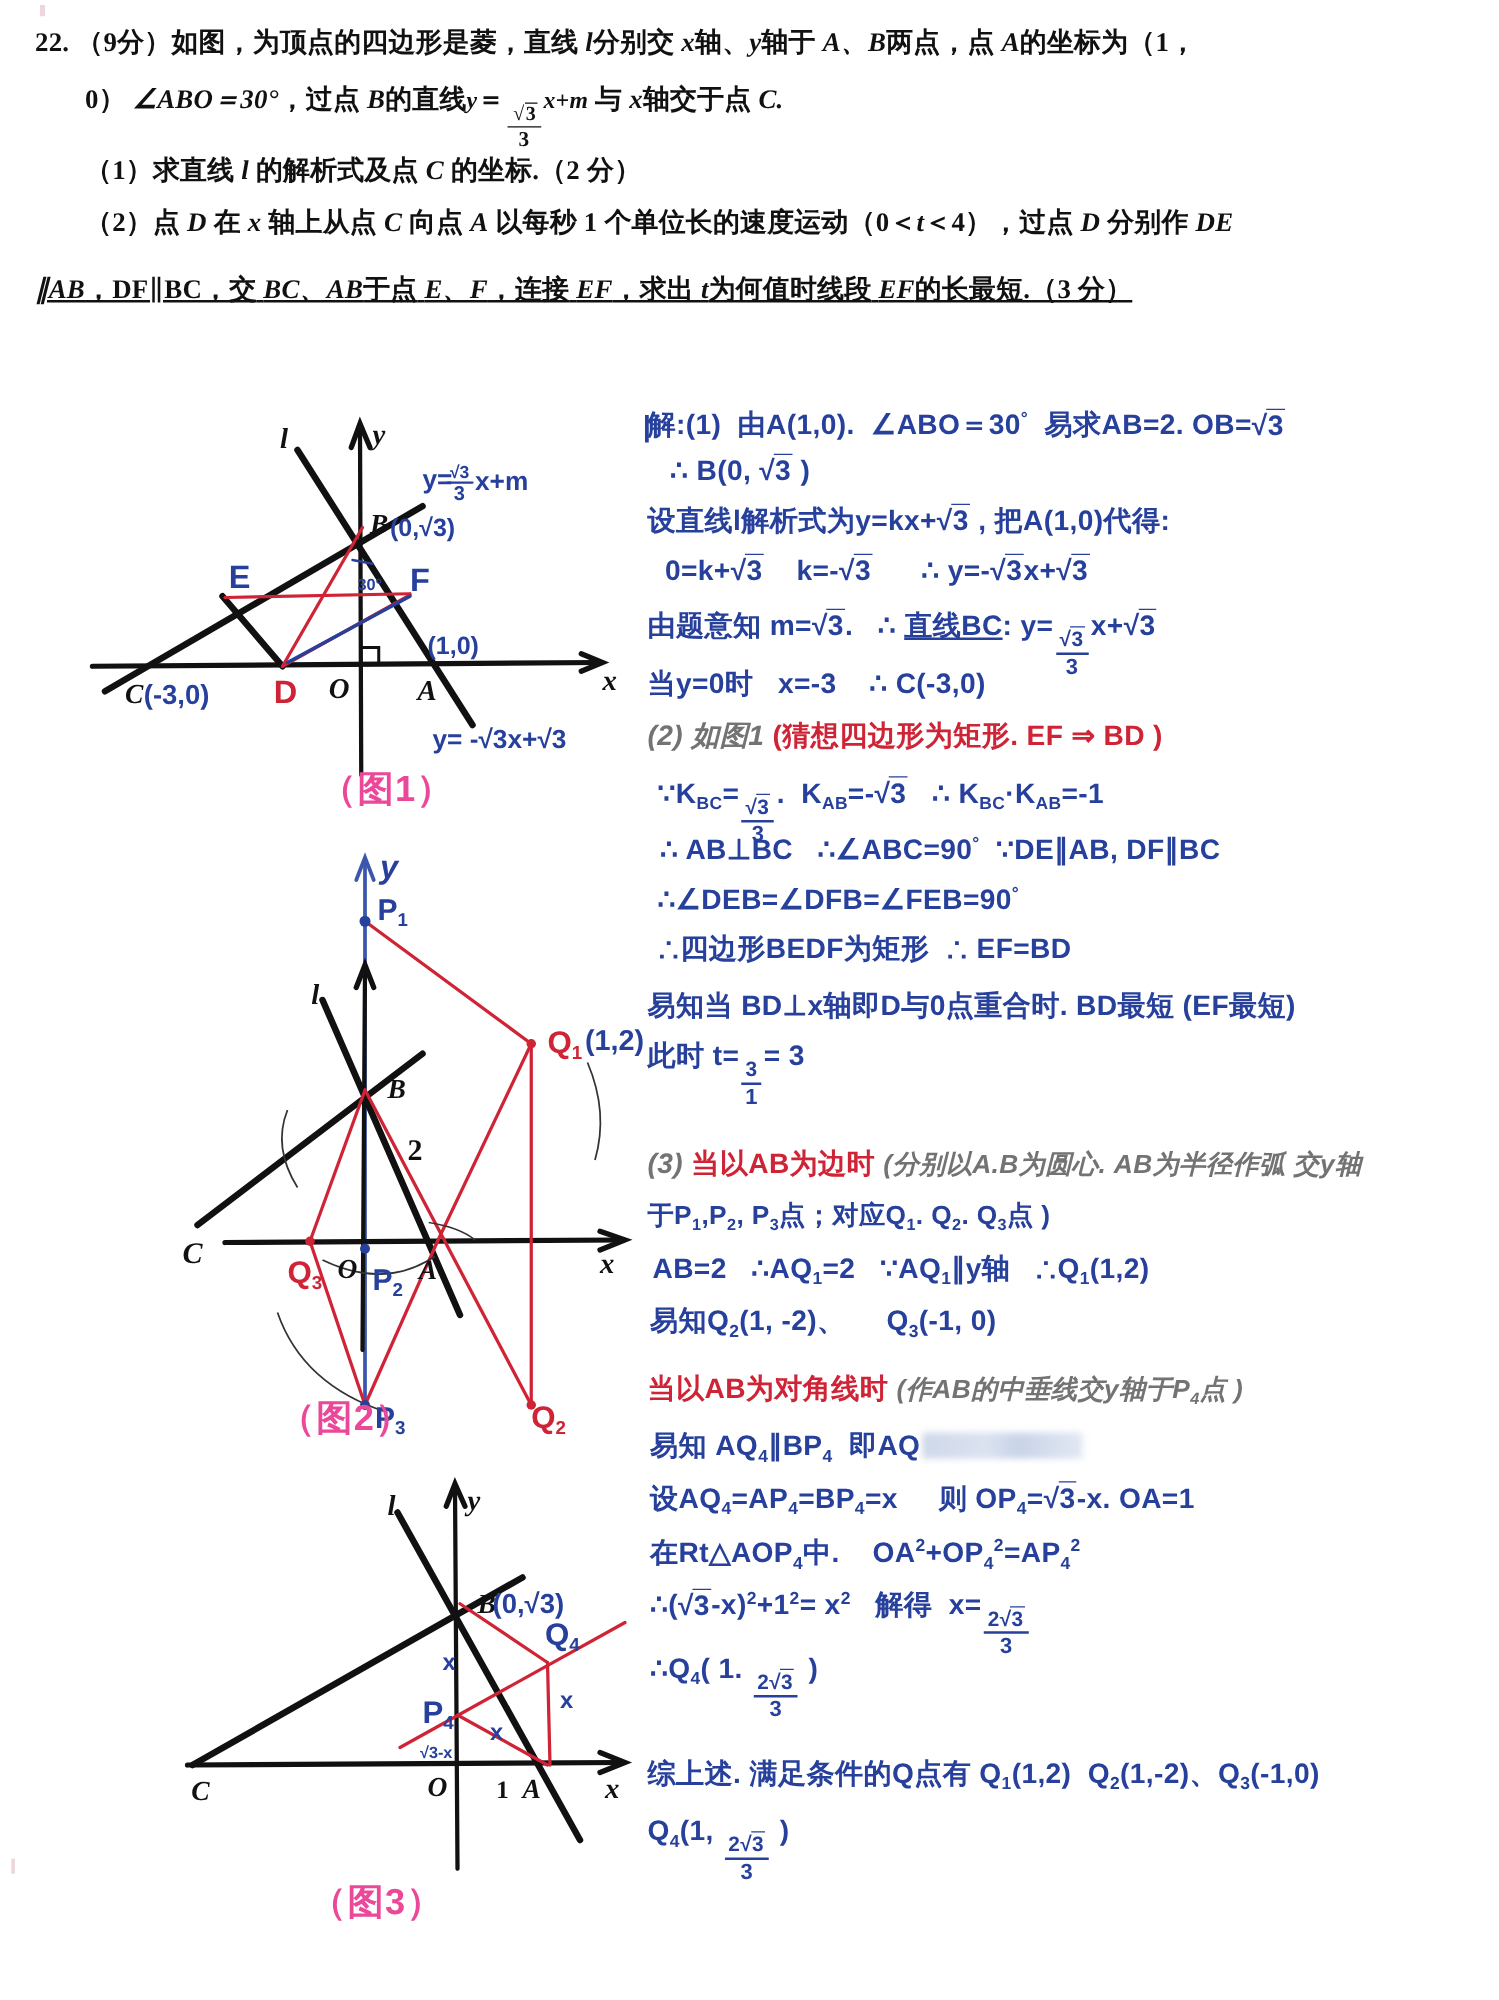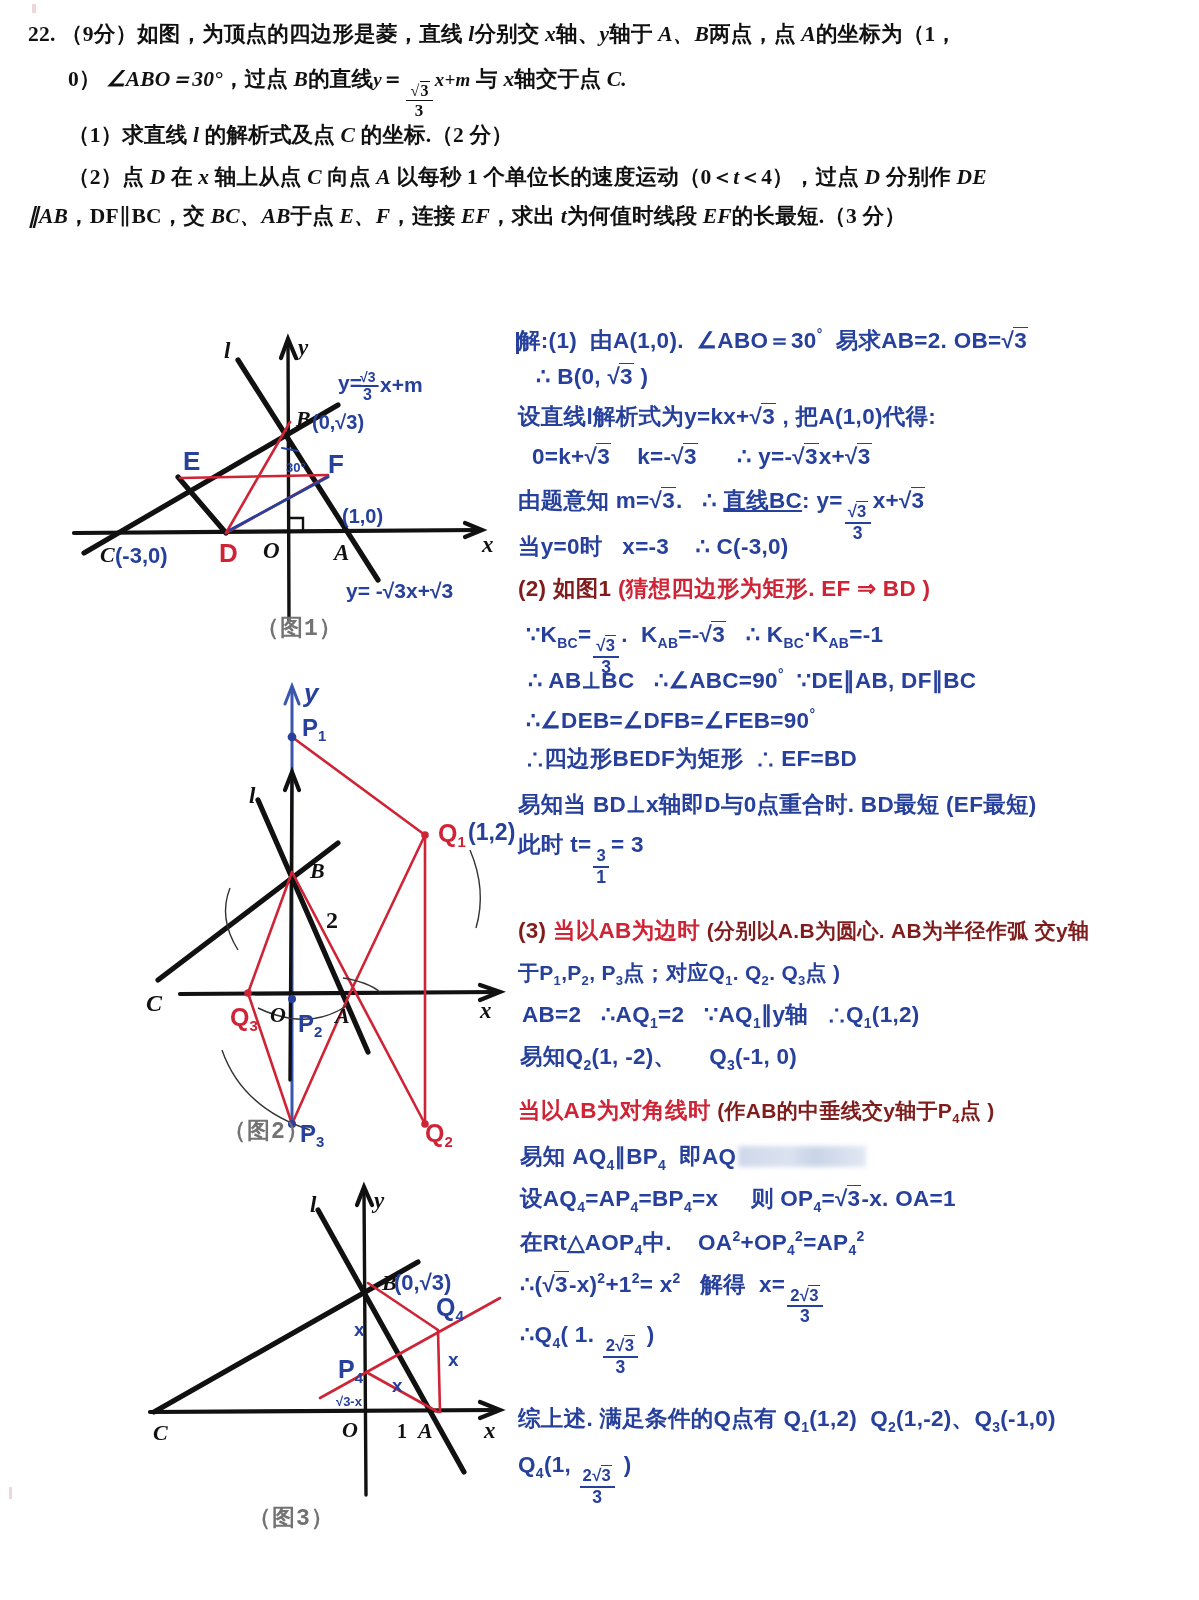--- a/index.html
+++ b/index.html
@@ -22,22 +22,22 @@
   .frac { display:inline-flex; flex-direction:column; vertical-align:-10px;
           text-align:center; line-height:1; margin:0 2px; }
   .frac .num { font-size:16px; border-bottom:1.6px solid #111; padding:0 3px 1px; }
   .frac .den { font-size:17px; padding-top:1px; font-weight:700;}
   .sq { display:inline-block; position:relative; padding-left:2px; }
   .sq::before { content:"√"; font-size:1em; }
   .ovl { border-top:1.4px solid #111; padding:0 1px; }
 
   
   .fig { position:absolute; }
-  .figcap { position:absolute; font-family:Liberation Mono, monospace;
-            font-weight:700; color:#737373; font-size:23px; letter-spacing:1px; }
+  .figcap { position:absolute; font-family:Liberation Sans, sans-serif;
+            font-weight:700; color:#ec4899; font-size:29px; letter-spacing:1px; }
 
   svg { display:block; overflow:visible; }
   .ax  { stroke:#111; stroke-width:4.2; fill:none; stroke-linecap:round; }
   .axthin { stroke:#111; stroke-width:3.4; fill:none; stroke-linecap:round; }
   .lnk { stroke:#111; stroke-width:5.2; fill:none; stroke-linecap:round; }
   .red { stroke:#cf2336; stroke-width:2.6; fill:none; stroke-linecap:round; }
   .blu { stroke:#26409c; stroke-width:2.8; fill:none; stroke-linecap:round; }
   .blua{ stroke:#3b57ad; stroke-width:3.0; fill:none; stroke-linecap:round; }
   .arc { stroke:#333; stroke-width:1.4; fill:none; }
   .dot { fill:#26409c; }
@@ -57,21 +57,21 @@
     font-weight:700;
     color:#26409c;
     font-size:22.5px;
     line-height:1.0;
     white-space:nowrap;
     letter-spacing:.3px;
     position:absolute;
     left:0;
   }
   .mix .r { color:#cf2336; }
-  .mix .b { color:#7f1d1d; }
+  .mix .b { color:#737373;font-style:italic; }
   .sup { font-size:.62em; vertical-align:super; }
   .sub { font-size:.62em; vertical-align:sub; }
   .rad { display:inline-block; }
   .rad .bar { border-top:1.7px solid currentColor; padding:0 1px; margin-left:-1px; }
   .hfrac { display:inline-flex; flex-direction:column; vertical-align:-9px;
            text-align:center; line-height:1; margin:0 2px; }
   .hfrac .n { font-size:.74em; border-bottom:2px solid currentColor; padding:0 3px 1px; }
   .hfrac .d { font-size:.78em; padding-top:1px; }
   .redact { display:inline-block; width:128px; height:21px; vertical-align:-3px;
             background:linear-gradient(90deg,#cfd8ea 0%,#dbe2f0 40%,#c9d4e8 60%,#e2e8f3 100%);
@@ -121,21 +121,21 @@
       <span class="lat">x</span>
       <span>轴上从点</span>
       <span class="lat">C</span>
       <span>向点</span>
       <span class="lat">A</span>
       <span>以每秒 1 个单位长的速度运动（0＜</span><span class="lat">t</span><span>＜4），过点</span>
       <span class="lat">D</span>
       <span>分别作</span>
       <span class="lat">DE</span>
     </div>
-    <div class="qline" style="margin-top:6px;">
+    <div class="qline" style="margin-top:20px;text-decoration:underline;">
       <span class="lat">∥AB</span><span>，DF∥BC，交</span>
       <span class="lat">BC、AB</span><span>于点</span>
       <span class="lat">E、F</span><span>，连接</span>
       <span class="lat">EF</span><span>，求出</span>
       <span class="lat">t</span><span>为何值时线段</span>
       <span class="lat">EF</span><span>的长最短.（3 分）</span>
     </div>
 
   </div>
 

